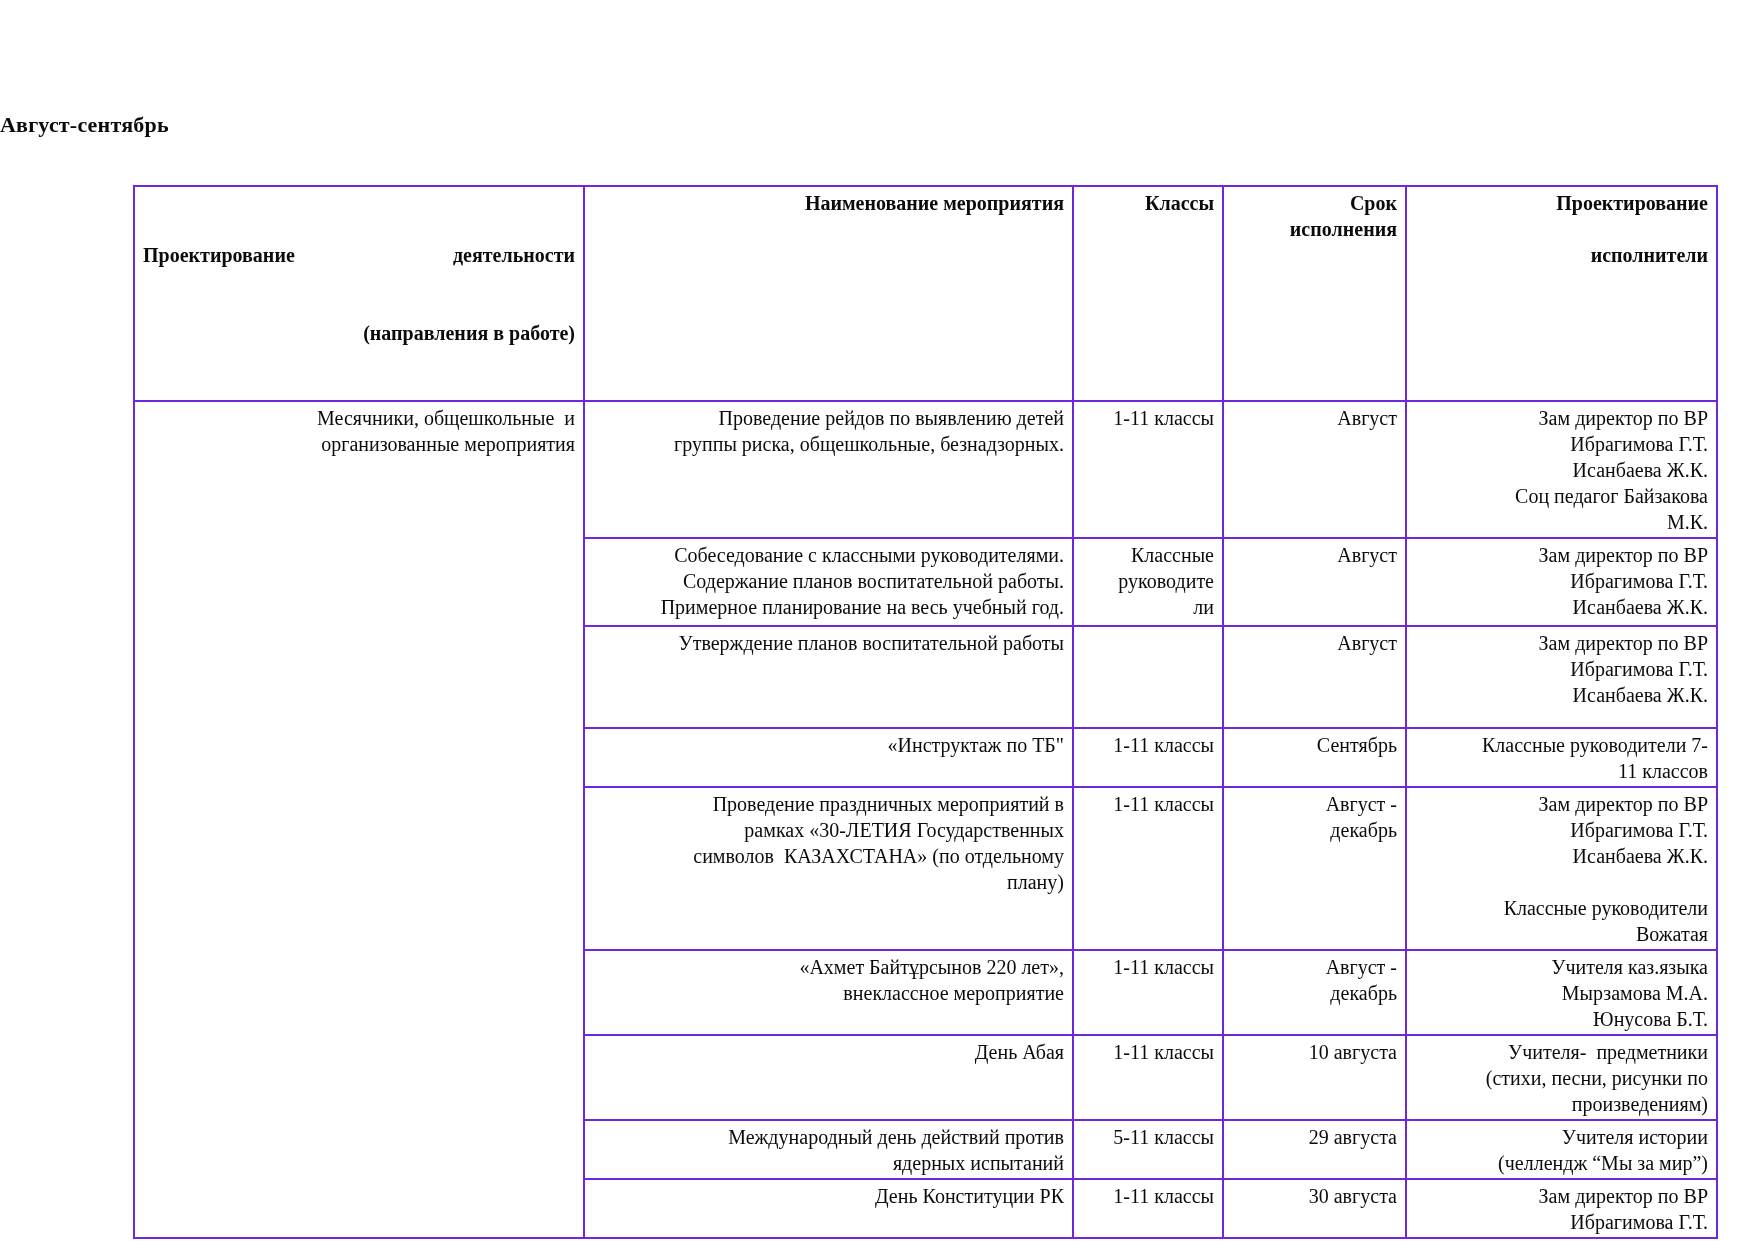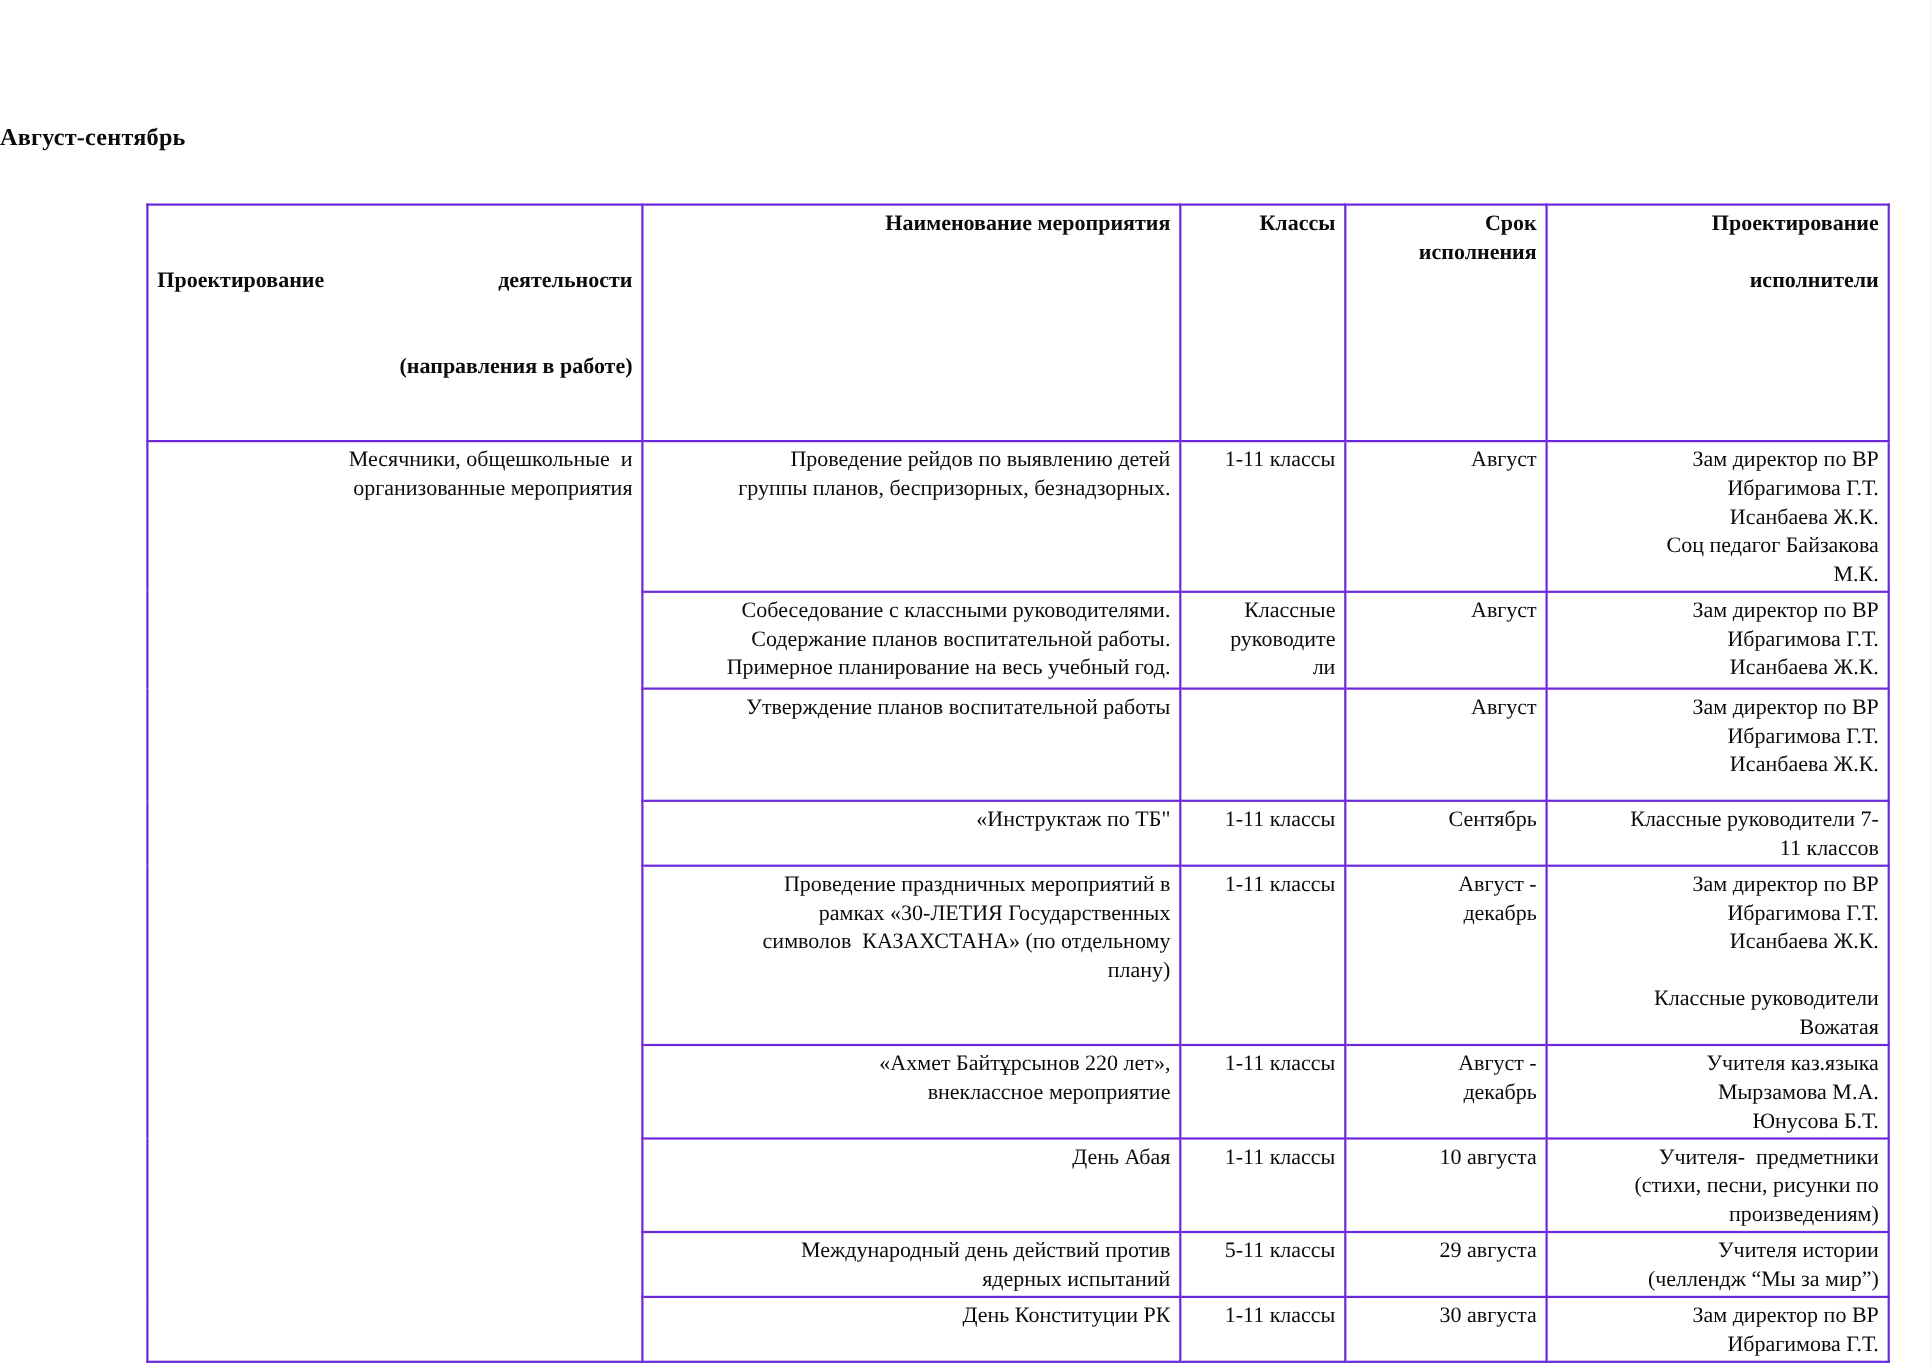--- a/index.html
+++ b/index.html
@@ -75,21 +75,21 @@
 исполнения</th>
       <th>Проектирование
 
 исполнители</th>
     </tr>
 
     <tr style="height:124px">
       <td class="section-cell" rowspan="9">Месячники, общешкольные  и
 организованные мероприятия</td>
       <td>Проведение рейдов по выявлению детей
-группы планов, беспризорных, безнадзорных.</td>
+группы риска, общешкольные, безнадзорных.</td>
       <td>1-11 классы</td>
       <td class="center">Август</td>
       <td>Зам директор по ВР
 Ибрагимова Г.Т.
 Исанбаева Ж.К.
 Соц педагог Байзакова
 М.К.</td>
     </tr>
 
     <tr style="height:88px">

